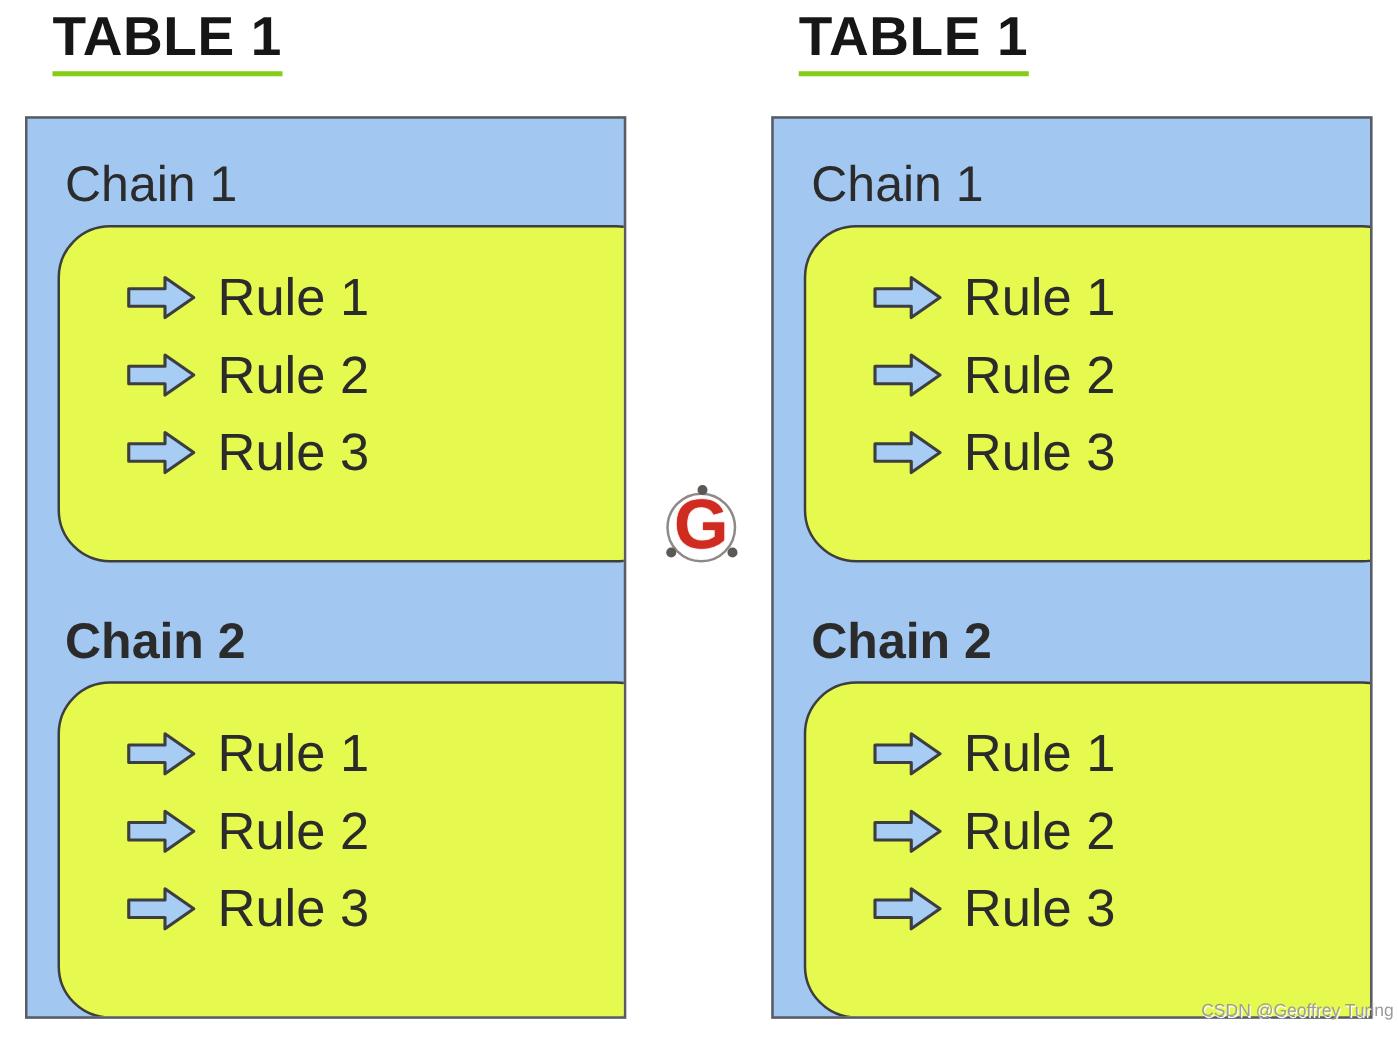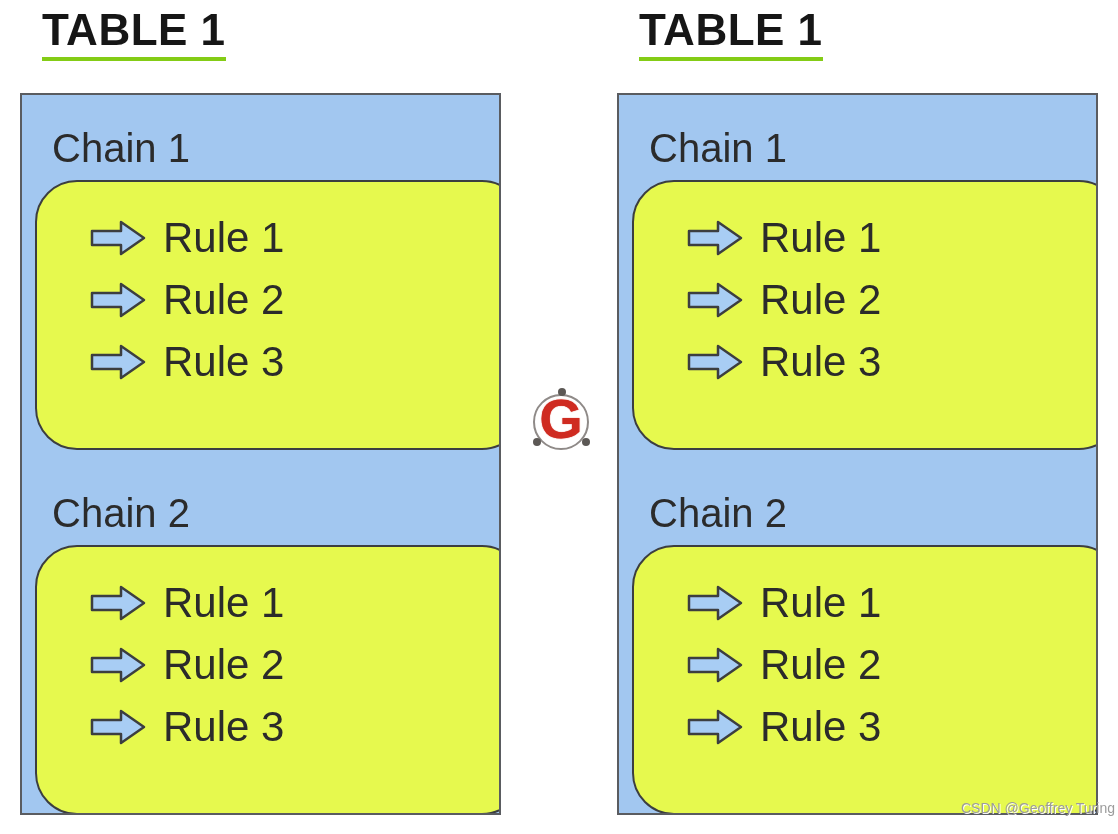--- a/index.html
+++ b/index.html
@@ -42,23 +42,23 @@
     border: 2px solid var(--table_border);
     box-sizing: content-box;
     overflow: hidden;
   }
   .chain-label {
     margin: 30px 0 0 30px;
     font-size: 40px;
     line-height: 46px;
     color: var(--text);
   }
-  .chain-label.second { margin-top: 40px; }
+  .chain-label.second { margin-top: 40px; font-weight: bold; }
   .rules-box {
-    margin: 9px 0 0 13px;
+    margin: 9px 0 0 24px;
     width: 433px;
     height: 236px;
     background: var(--rules_fill);
     border: 2px solid var(--rules_border);
     border-radius: 42px;
     padding: 30px 0 0 52px;
     box-sizing: content-box;
   }
   .rule-row {
     display: flex;

